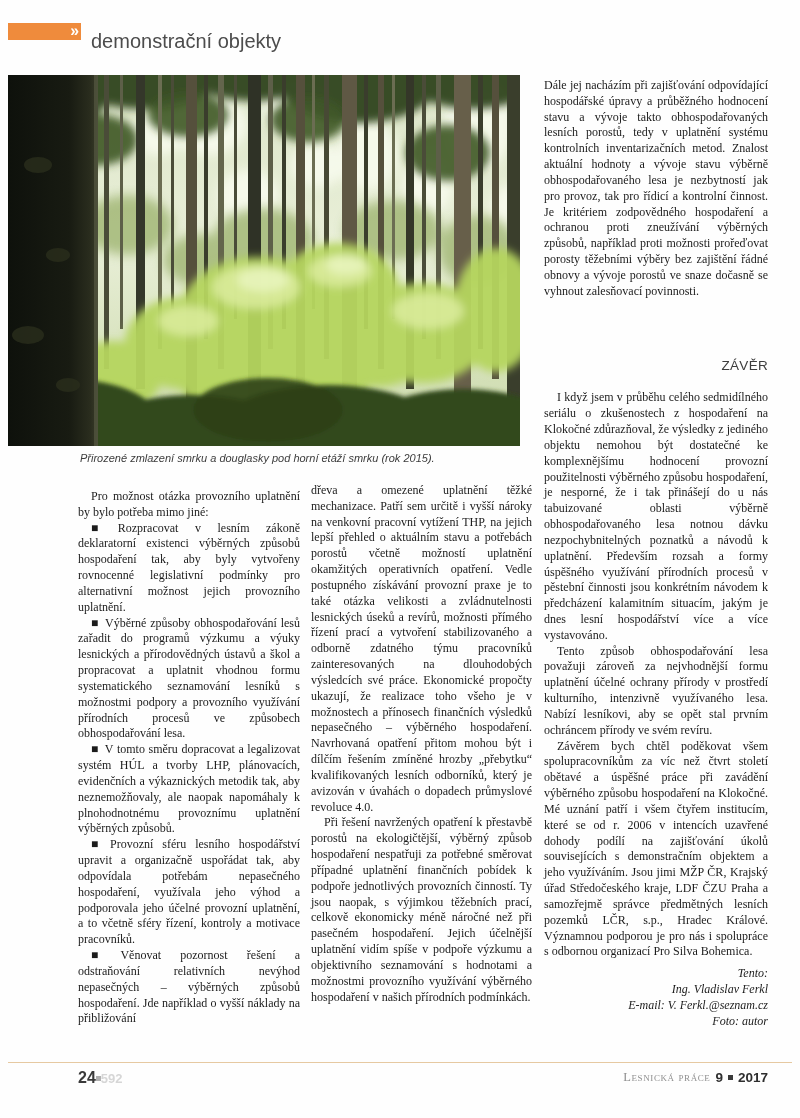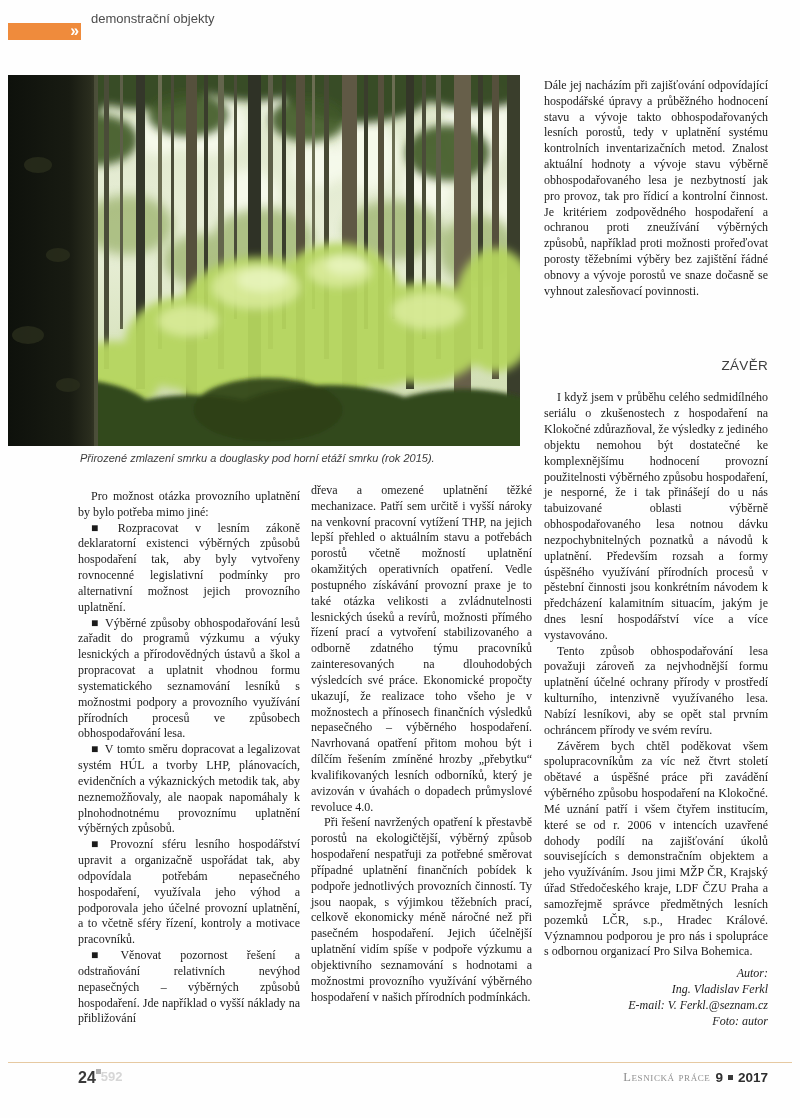--- a/index.html
+++ b/index.html
@@ -15,22 +15,22 @@
     position:absolute; left:8px; top:23px; width:73px; height:17px;
     background:#EF8B3C; display:flex; align-items:center; justify-content:flex-end;
     padding-right:4px;
   }
   .chevrons {
     color:#ffffff; font-family:"Liberation Sans", sans-serif;
     font-weight:bold; font-size:16px; line-height:1; letter-spacing:-2px;
     transform:translateY(-1px);
   }
   .section-label {
-    position:absolute; left:91px; top:11px;
-    font-family:"Liberation Sans", sans-serif; font-size:13px; color:#4c4c4c;
+    position:absolute; left:91px; top:30px;
+    font-family:"Liberation Sans", sans-serif; font-size:20px; color:#4c4c4c;
   }
 
   
   .photo { position:absolute; left:8px; top:75px; width:512px; height:371px; overflow:hidden; background:#dfe6cc; }
   .photo svg { display:block; width:100%; height:100%; }
   .caption {
     position:absolute; left:80px; top:452px;
     font-family:"Liberation Sans", sans-serif; font-style:italic;
     font-size:11px; color:#3c3c3c;
   }
@@ -47,21 +47,21 @@
   .heading.problemy { margin-bottom:21px; }
   .heading.zaver { margin-top:57px; margin-bottom:16px; }
   .para { margin:0; }
   .indent { text-indent:13px; }
   .author { margin-top:6px; text-align:right; font-style:italic; }
 
   
   .footer-line { position:absolute; left:8px; top:1062px; width:784px; height:1px; background:#e6c9a1; }
   .footer-left {
     position:absolute; left:78px; top:1069px;
-    font-family:"Liberation Sans", sans-serif; display:flex; 
+    font-family:"Liberation Sans", sans-serif; display:flex; align-items:center; 
   }
   .page-num { font-size:16px; font-weight:bold; color:#3a3a3a; }
   .sq-gray { width:5px; height:5px; background:#b0b0b0; }
   .issue-total { font-size:13px; font-weight:bold; color:#d6d6d6; }
   .footer-right { position:absolute; right:32px; top:1070px; display:flex; align-items:center; gap:5px; }
   .journal-name { font-variant:small-caps; font-size:12.5px; color:#8f8f8f; letter-spacing:.6px; }
   .issue-year { font-family:"Liberation Sans", sans-serif; font-weight:bold; font-size:13.5px; color:#2e2e2e; }
   .sq-dark { width:5px; height:5px; background:#3a3a3a; }
 </style>
 </head>
@@ -229,21 +229,21 @@
     <p class="para indent">Při řešení navržených opatření k přestavbě porostů na ekologičtější, výběrný způsob hospodaření nespatřuji za potřebné směrovat případné uplatnění finančních pobídek k podpoře jednotlivých provozních činností. Ty jsou naopak, s výjimkou těžebních prací, celkově ekonomicky méně náročné než při pasečném hospodaření. Jejich účelnější uplatnění vidím spíše v podpoře výzkumu a objektivního seznamování s hodnotami a možnostmi provozního využívání výběrného hospodaření v našich přírodních podmínkách.</p>
   </section>
 
   <section class="col" id="col3">
     <p class="para">Dále jej nacházím při zajišťování odpovídající hospodářské úpravy a průběžného hodnocení stavu a vývoje takto obhospodařovaných lesních porostů, tedy v uplatnění systému kontrolních inventarizačních metod. Znalost aktuální hodnoty a vývoje stavu výběrně obhospodařovaného lesa je nezbytností jak pro provoz, tak pro řídicí a kontrolní činnost. Je kritériem zodpovědného hospodaření a ochranou proti zneužívání výběrných způsobů, například proti možnosti prořeďovat porosty těžebními výběry bez zajištění řádné obnovy a vývoje porostů ve snaze dočasně se vyhnout zalesňovací povinnosti.</p>
     <h2 class="heading zaver">ZÁVĚR</h2>
     <p class="para indent">I když jsem v průběhu celého sedmidílného seriálu o zkušenostech z hospodaření na Klokočné zdůrazňoval, že výsledky z jediného objektu nemohou být dostatečné ke komplexnějšímu hodnocení provozní použitelnosti výběrného způsobu hospodaření, je nesporné, že i tak přinášejí do u nás tabuizované oblasti výběrně obhospodařovaného lesa notnou dávku nezpochybnitelných poznatků a návodů k uplatnění. Především rozsah a formy úspěšného využívání přírodních procesů v pěstební činnosti jsou konkrétním návodem k předcházení kalamitním situacím, jakým je dnes lesní hospodářství více a více vystavováno.</p>
     <p class="para indent">Tento způsob obhospodařování lesa považuji zároveň za nejvhodnější formu uplatnění účelné ochrany přírody v prostředí kulturního, intenzivně využívaného lesa. Nabízí lesníkovi, aby se opět stal prvním ochráncem přírody ve svém revíru.</p>
     <p class="para indent">Závěrem bych chtěl poděkovat všem spolupracovníkům za víc než čtvrt století obětavé a úspěšné práce při zavádění výběrného způsobu hospodaření na Klokočné. Mé uznání patří i všem čtyřem institucím, které se od r. 2006 v intencích uzavřené dohody podílí na zajišťování úkolů souvisejících s demonstračním objektem a jeho využíváním. Jsou jimi MŽP ČR, Krajský úřad Středočeského kraje, LDF ČZU Praha a samozřejmě správce předmětných lesních pozemků LČR, s.p., Hradec Králové. Významnou podporou je pro nás i spolupráce s odbornou organizací Pro Silva Bohemica.</p>
     <div class="author">
-      <div>Autor:</div>
+      <div>Tento:</div>
       <div>Ing. Vladislav Ferkl</div>
       <div>E-mail: V. Ferkl.@seznam.cz</div>
       <div>Foto: autor</div>
     </div>
   </section>
 
   <div class="footer-line"></div>
   <div class="footer-left">
     <span class="page-num">24</span>
     <span class="sq-gray"></span>

